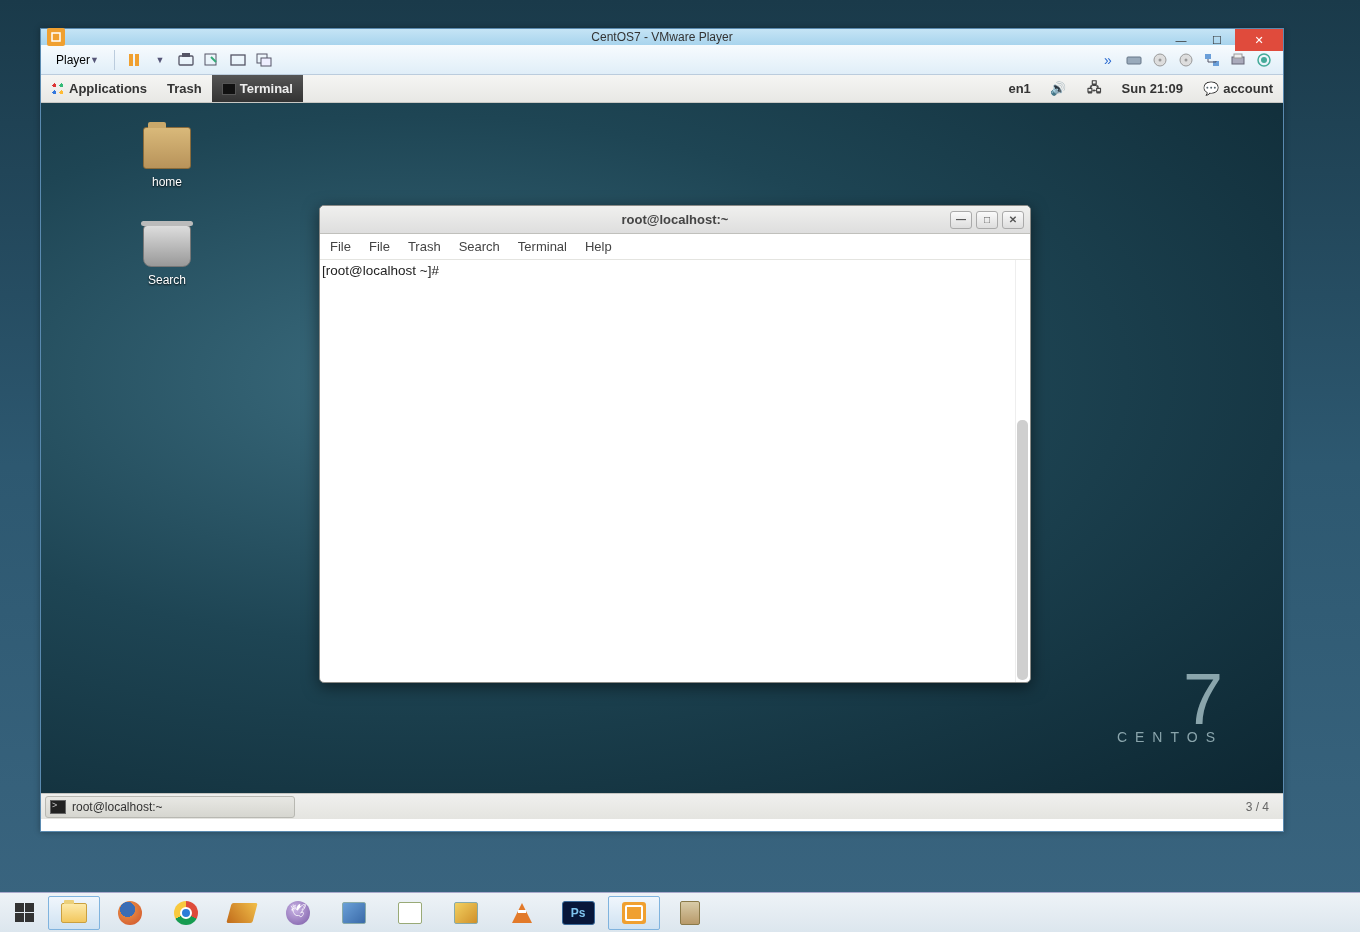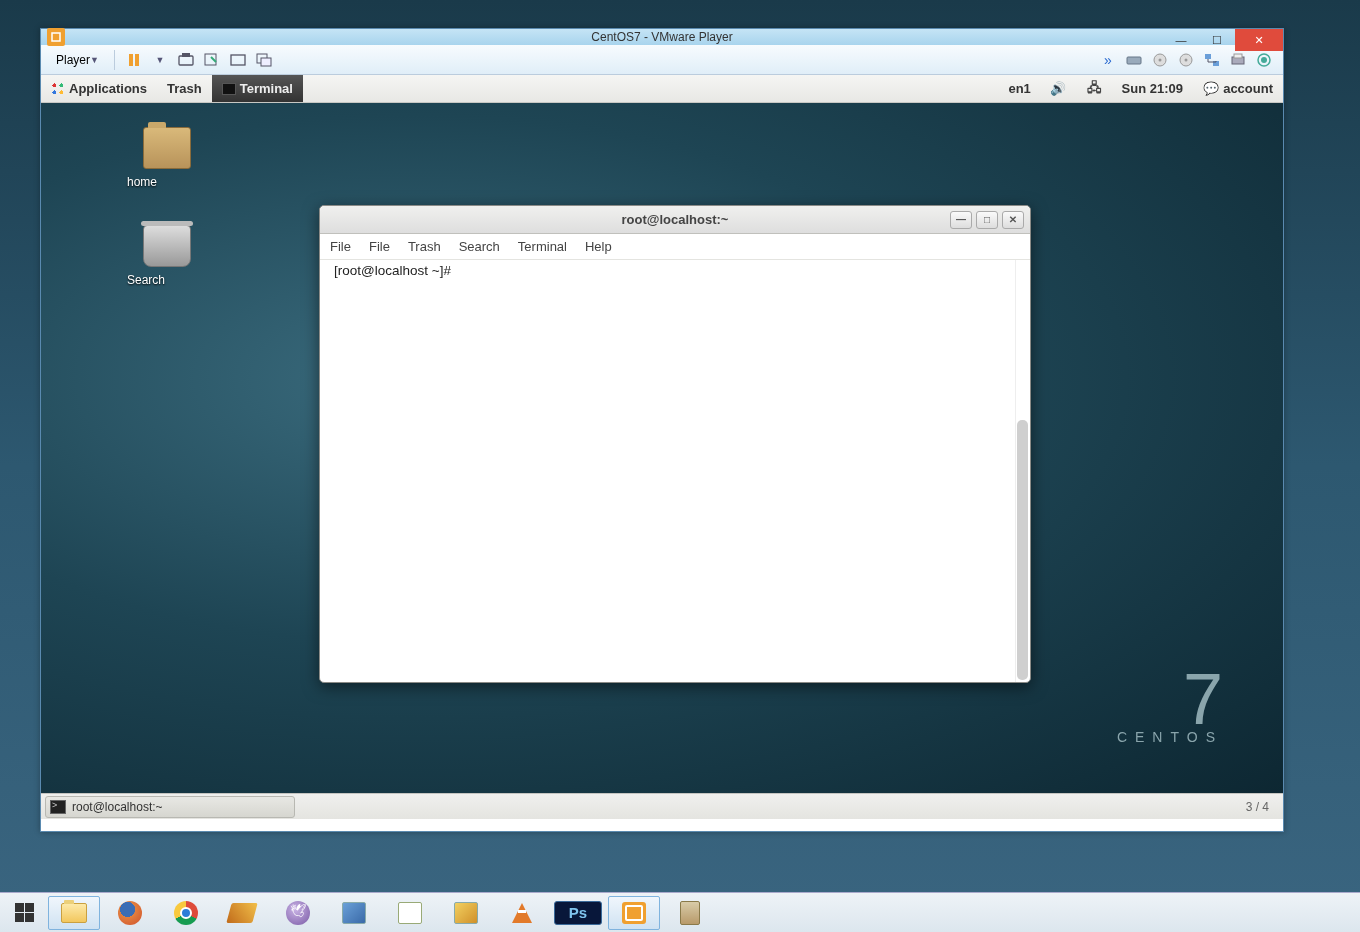--- a/index.html
+++ b/index.html
@@ -28,39 +28,39 @@
 .gnome-spacer { flex:1; }
 .apps-icon { width:14px; height:14px; display:inline-block; background:
   radial-gradient(circle at 25% 25%,#d33 2px,transparent 2px),
   radial-gradient(circle at 75% 25%,#3b7 2px,transparent 2px),
   radial-gradient(circle at 25% 75%,#37d 2px,transparent 2px),
   radial-gradient(circle at 75% 75%,#fb3 2px,transparent 2px); }
 .status-icon { font-size:13px; color:#444; }
 
 
 .centos-desktop { position:relative; height:690px; background:radial-gradient(ellipse at 30% 40%,#3a6b7d 0%,#1e4554 45%,#0d2732 100%); }
-.dicon { position:absolute; width:80px; color:#fff; font-size:12px; cursor:pointer; text-shadow:0 1px 2px #000; }
+.dicon { position:absolute; width:80px; text-align:center; color:#fff; font-size:12px; cursor:pointer; text-shadow:0 1px 2px #000; }
 .dicon .ic { width:48px; height:42px; margin:0 auto 6px; }
 .folder-ic { background:linear-gradient(180deg,#d9b97a 0%,#b8935a 100%); border-radius:3px; position:relative; border:1px solid #8a6b3a; }
 .folder-ic:before { content:""; position:absolute; top:-6px; left:4px; width:18px; height:6px; background:#c9a86a; border-radius:2px 2px 0 0; }
 .trash-ic { background:linear-gradient(180deg,#ddd 0%,#999 100%); border-radius:4px 4px 8px 8px; border:1px solid #777; position:relative; width:38px; margin:0 auto 6px; }
 .trash-ic:before { content:""; position:absolute; top:-5px; left:-3px; right:-3px; height:5px; background:#bbb; border-radius:3px; }
 .centos-logo { position:absolute; right:60px; bottom:48px; color:#8aa5ac; text-align:right; }
 .centos-logo .seven { font-size:72px; font-weight:100; line-height:.8; }
 .centos-logo .name { font-size:14px; letter-spacing:8px; }
 
 
 .term-win { position:absolute; left:278px; top:102px; width:712px; height:478px; background:#fff; border:1px solid #8a8a86; border-radius:5px; box-shadow:0 4px 16px rgba(0,0,0,.5); display:flex; flex-direction:column; }
 .term-title { height:28px; background:linear-gradient(180deg,#f0f0ee 0%,#dedede 100%); border-bottom:1px solid #c0c0bc; border-radius:5px 5px 0 0; display:flex; align-items:center; position:relative; font-size:13px; color:#444; font-weight:bold; }
 .term-title-text { position:absolute; left:50%; transform:translateX(-50%); }
 .term-ctrl { position:absolute; right:6px; display:flex; gap:4px; }
 .term-ctrl-btn { width:22px; height:18px; background:linear-gradient(180deg,#fafafa,#ddd); border:1px solid #aaa; border-radius:3px; display:flex; align-items:center; justify-content:center; font-size:10px; cursor:pointer; color:#555; }
 .term-menu { height:26px; display:flex; align-items:center; gap:18px; padding:0 10px; font-size:13px; color:#444; border-bottom:1px solid #e4e4e0; }
 .term-menu span { cursor:pointer; }
-.term-body { flex:1; padding:2px 14px; font-family:"DejaVu Sans Mono",Consolas,monospace; font-size:13.5px; color:#222; position:relative; overflow:hidden; }
+.term-body { flex:1; padding:2px 2px; font-family:"DejaVu Sans Mono",Consolas,monospace; font-size:13.5px; color:#222; position:relative; overflow:hidden; }
 .term-scroll { position:absolute; right:2px; top:160px; width:11px; height:260px; background:#cfcfcf; border-radius:5px; }
 .term-body-border { position:absolute; right:0; top:0; bottom:0; width:15px; border-left:1px solid #eee; }
 
 
 .gnome-bottom { height:26px; background:linear-gradient(180deg,#f0f0ee 0%,#e4e4e0 100%); border-top:1px solid #c4c4c0; display:flex; align-items:center; font-size:12px; color:#333; padding:0 4px; }
 .task-btn { height:22px; background:linear-gradient(180deg,#e8e8e4,#d6d6d0); border:1px solid #b8b8b2; border-radius:3px; display:flex; align-items:center; gap:6px; padding:0 12px 0 4px; cursor:pointer; min-width:250px; }
 .task-btn .tic { width:16px; height:14px; background:#222; border:1px solid #666; position:relative; }
 .task-btn .tic:after { content:">"; color:#ccc; font-size:9px; position:absolute; left:1px; top:-1px; }
 .ws-indicator { margin-left:auto; padding:0 10px; font-size:12px; color:#666; }
 
@@ -75,21 +75,21 @@
 .fe-ic:before { content:""; position:absolute; top:-4px; left:2px; width:10px; height:4px; background:#ecd07a; border-radius:1px 1px 0 0; }
 .ff-ic { width:24px; height:24px; border-radius:50%; background:radial-gradient(circle at 40% 35%,#3b6db5 35%,#e2803f 36%,#d04f2a 100%); }
 .chrome-ic { width:24px; height:24px; border-radius:50%; background:conic-gradient(#de4b3a 0 120deg,#179c51 120deg 240deg,#f8c93e 240deg 360deg); position:relative; }
 .chrome-ic:after { content:""; position:absolute; inset:6px; border-radius:50%; background:#2d7dd8; border:2px solid #fff; }
 .winamp-ic { width:26px; height:20px; background:linear-gradient(45deg,#c06a1a,#f2c04a); transform:skewX(-15deg); border-radius:2px; }
 .pidgin-ic { width:24px; height:24px; border-radius:50%; background:radial-gradient(circle at 40% 35%,#c9b3e5,#7a5aa5); position:relative; }
 .pidgin-ic:after{content:"🕊";position:absolute;font-size:13px;left:4px;top:2px;color:#fff;}
 .generic-ic { width:24px; height:22px; background:#cfd8e2; border:1px solid #8aa; border-radius:2px; position:relative; }
 .vlc-ic { width:0; height:0; border-left:10px solid transparent; border-right:10px solid transparent; border-bottom:20px solid #e27a2a; position:relative; }
 .vlc-ic:after{content:"";position:absolute;left:-4px;top:7px;width:8px;height:3px;background:#fff;}
-.ps-ic { width:48px; height:24px; background:#08173a; color:#7fc4ee; font-size:15px; font-weight:bold; display:flex; align-items:center; justify-content:center; border-radius:3px; border:1px solid #3a6a9a; }
+.ps-ic { width:33px; height:24px; background:#08173a; color:#7fc4ee; font-size:12px; font-weight:bold; display:flex; align-items:center; justify-content:center; border-radius:3px; border:1px solid #3a6a9a; }
 .vmw-ic { width:24px; height:22px; background:#f0a030; border-radius:3px; position:relative; }
 .vmw-ic:after{content:"";position:absolute;inset:3px;border:2px solid #fff;border-radius:2px;}
 .box-ic { width:20px; height:24px; background:linear-gradient(180deg,#d8cba8,#b89a6a); border:1px solid #8a7a4a; border-radius:2px; }
 
 .arrow-dn { font-size:9px; color:#557; }
 svg { display:block; }
 </style>
 </head>
 <body>
 

